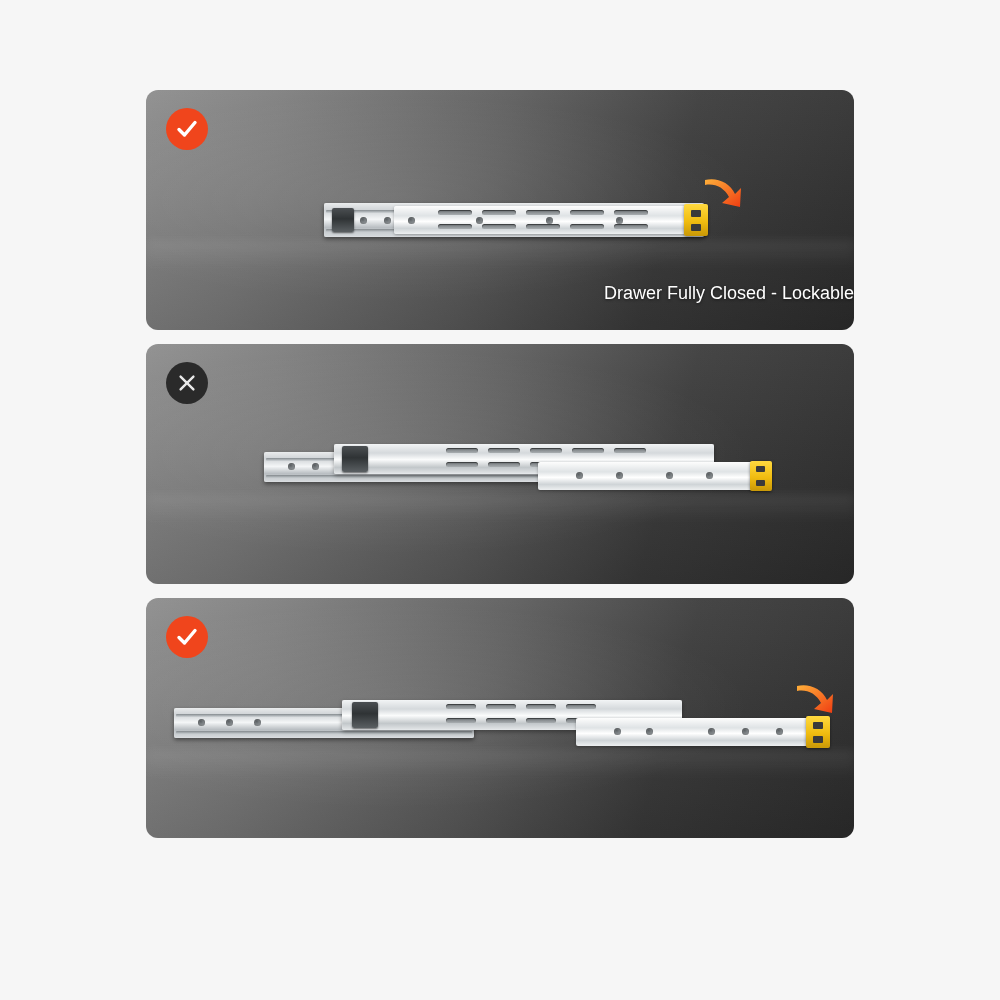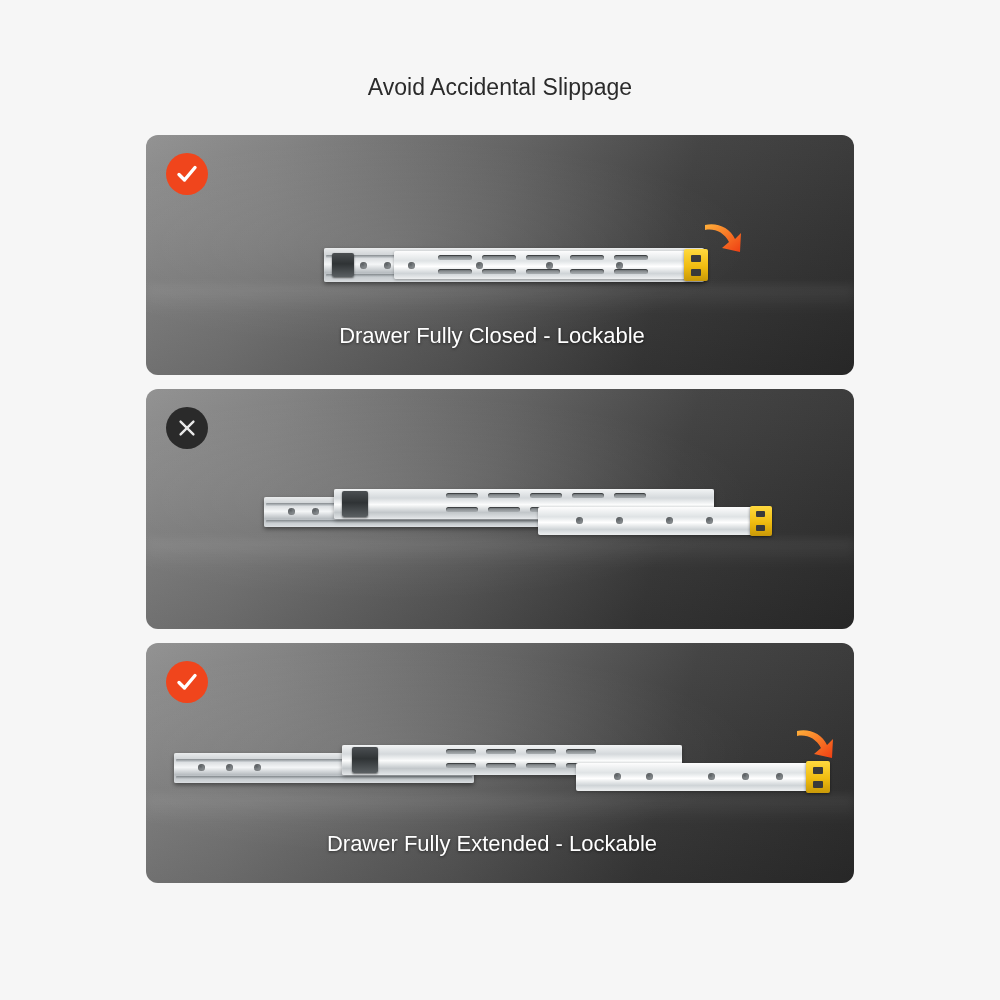--- a/index.html
+++ b/index.html
@@ -69,25 +69,25 @@
     align-items: center;
     justify-content: center;
     z-index: 4;
   }
   .badge.ok { background: #f0451c; }
   .badge.no { background: #2a2a2a; }
   .badge svg { display: block; }
   .caption {
     position: absolute;
     left: 0;
-    right: 16px;
+    right: 0;
     bottom: 26px;
-    text-align: center;
+    text-align: right;
     color: #ffffff;
-    font-size: 22px;
+    font-size: 18px;
     z-index: 4;
     text-shadow: 0 1px 3px rgba(0,0,0,0.55);
   }
   .stage {
     position: absolute;
     inset: 0;
     z-index: 2;
   }
   
   .rail {
@@ -155,21 +155,20 @@
     filter: blur(4px);
     opacity: 0.5;
   }
 </style>
 </head>
 <body>
 
 <div class="page">
 
   <div class="header">
-    <p class="subtitle">Avoid Accidental Slippage</p>
   </div>
 
   <div class="panels">
 
     <div class="panel">
       <div class="vign"></div>
 
       <div class="badge ok">
         <svg width="24" height="24" viewBox="0 0 24 24" aria-hidden="true">
           <path d="M4 12.5 L9.5 18 L20 5.5" fill="none" stroke="#ffffff" stroke-width="3.4" stroke-linecap="round" stroke-linejoin="round"></path>
@@ -321,17 +320,16 @@
               <linearGradient id="ag2" x1="0" y1="0" x2="1" y2="1">
                 <stop offset="0%" stop-color="#ffb03a"></stop>
                 <stop offset="100%" stop-color="#ef3d12"></stop>
               </linearGradient>
             </defs>
             <path d="M3 6 C14 3, 28 8, 33 20 L39 14 L38 33 L20 29 L27 23 C22 13, 12 9, 3 11 Z" fill="url(#ag2)"></path>
           </svg>
         </div>
       </div>
 
-      <div class="caption">Drawer Fully Extended - Lockable</div>
     </div>
 
   </div>
 </div>
 
 </body></html>

